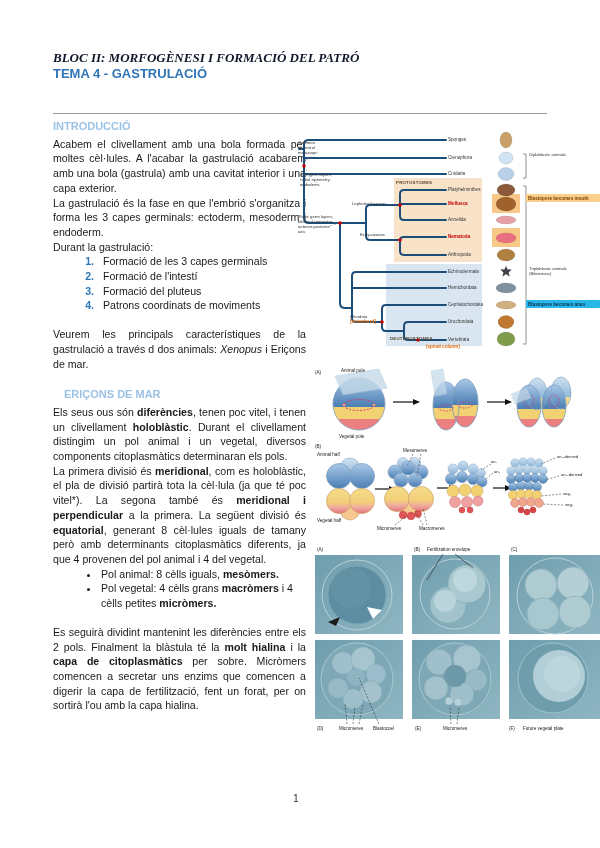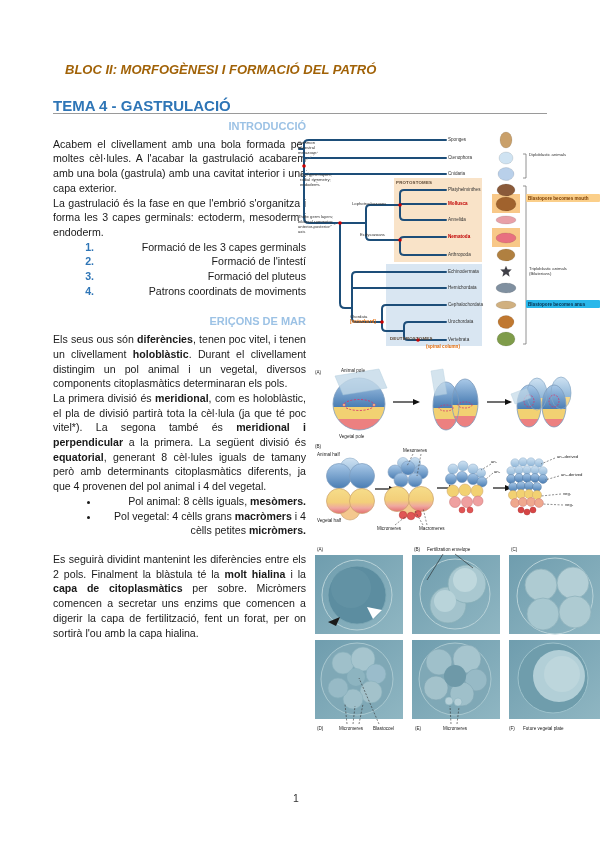--- a/index.html
+++ b/index.html
@@ -2,35 +2,35 @@
 <html><head>
 <meta charset="utf-8">
 <style>
   html,body{margin:0;padding:0;background:#888;}
   #page{position:relative;width:600px;height:848px;background:#ffffff;margin:0 auto;
         overflow:hidden;font-family:"Liberation Sans",sans-serif;color:#1a1a1a;
         -webkit-font-smoothing:antialiased;}
   .b{font-weight:bold}.i{font-style:italic}
   
   #hdr{position:absolute;left:53px;top:50px;width:494px;}
-  .block-title{font-size:13px;font-weight:bold;font-style:italic;color:#a16207;margin:12px;}
-  .topic-title{font-size:15px;font-weight:bold;color:#2E75B6;margin:20px 0 0 0;}
+  .block-title{font-size:13px;font-weight:bold;font-style:italic;color:#0f172a;margin:0;font-family:Liberation Serif, serif;}
+  .topic-title{font-size:13px;font-weight:bold;color:#2E75B6;margin:0 0 0 0;}
   #rule{position:absolute;left:53px;top:113px;width:494px;height:1px;background:#9a9a9a;}
   
   #col{position:absolute;left:53px;top:119px;width:253px;font-size:10.6px;line-height:14.7px;text-align:justify;}
-  .sec-h{font-size:11px;font-weight:bold;color:#9CC2E5;margin:0 0 3px 0;text-align:right;}
+  .sec-h{font-size:11px;font-weight:bold;color:#9CC2E5;margin:0 0 3px 0;text-align:left;}
   #col p{margin:0;}
-  ol.numlist{margin:0;padding:0 0 0 44px;list-style:decimal;text-align:right;}
+  ol.numlist{margin:0;padding:0 0 0 44px;list-style:decimal;text-align:left;}
   ol.numlist li{padding-left:6px;margin:0;}
   ol.numlist li::marker{color:#2E75B6;font-weight:bold;}
-  ul.dotlist{margin:0;padding:0 0 0 46px;list-style:disc;text-align:right;}
+  ul.dotlist{margin:0;padding:0 0 0 46px;list-style:disc;text-align:left;}
   ul.dotlist li{padding-left:2px;margin:0;}
   ul.dotlist li::marker{color:#1a1a1a;font-size:9px;}
   .gap14{margin-top:14px!important;} .gap15{margin-top:15px!important;}
-  .gap16{margin-top:16px!important;} .gap30{margin-top:30px!important;}
+  .gap16{margin-top:16px!important;margin-left:11px;} .gap30{margin-top:30px!important;}
   
   .fig{position:absolute;overflow:hidden;}
   #fig-tree{left:296px;top:128px;width:304px;height:236px;}
   #fig-cleavage{left:315px;top:368px;width:285px;height:178px;}
   #fig-photos{left:315px;top:546px;width:285px;height:202px;}
   .fig svg{position:absolute;left:0;top:0;}
   .flab{position:absolute;font-size:4.6px;line-height:1.2;color:#333;}
   .flab.tiny{font-size:4.2px;}
   .flab.red{color:#C00000;font-weight:bold;}
   .flab.orange{color:#E36C0A;font-weight:bold;}
@@ -50,26 +50,28 @@
   <div id="hdr">
     <p class="block-title">BLOC II: MORFOGÈNESI I FORMACIÓ DEL PATRÓ</p>
     <p class="topic-title">TEMA 4 - GASTRULACIÓ</p>
   </div>
   <div id="rule"></div>
 
   <div id="col">
     <h2 class="sec-h">INTRODUCCIÓ</h2>
     <p>Acabem el clivellament amb una bola formada per moltes cèl·lules. A l'acabar la gastrulació acabarem amb una bola (gastrula) amb una cavitat interior i una capa exterior.</p>
     <p>La gastrulació és la fase en que l'embrió s'organitza i forma les 3 capes germinals: ectoderm, mesoderm i endoderm.</p>
+    <p>Durant la gastrulació:</p>
     <ol class="numlist">
       <li>Formació de les 3 capes germinals</li>
       <li>Formació de l'intestí</li>
       <li>Formació del pluteus</li>
       <li>Patrons coordinats de moviments</li>
     </ol>
+    <p class="gap14"><span>Veurem les principals característiques de la gastrulació a través d dos animals: </span><span class="i">Xenopus</span><span> i Eriçons de mar.</span></p>
 
     <h2 class="sec-h gap16">ERIÇONS DE MAR</h2>
     <p><span>Els seus ous són </span><span class="b">diferències</span><span>, tenen poc vitel,  i tenen un clivellament </span><span class="b">holoblàstic</span><span>. Durant el clivellament distingim un pol animal i un vegetal, diversos components citoplasmàtics determinaran els pols.</span></p>
     <p><span>La primera divisió és </span><span class="b">meridional</span><span>, com es holoblàstic, el pla de divisió partirà tota la cèl·lula (ja que té poc vitel*). La segona també és </span><span class="b">meridional i perpendicular</span><span> a la primera. La següent divisió és </span><span class="b">equatorial</span><span>, generant 8 cèl·lules iguals de tamany però amb determinants citoplasmàtics diferents, ja que 4 provenen del pol animal i 4 del vegetal.</span></p>
     <ul class="dotlist">
       <li><span>Pol animal: 8 cèlls iguals, </span><span class="b">mesòmers.</span></li>
       <li><span>Pol vegetal: 4 cèlls grans </span><span class="b">macròmers</span><span> i 4 cèlls petites </span><span class="b">micròmers.</span></li>
     </ul>
     <p class="gap14"><span>Es seguirà dividint mantenint les diferències entre els 2 pols. Finalment la blàstula té la </span><span class="b">molt hialina</span><span> i la </span><span class="b">capa de citoplasmàtics</span><span> per sobre. Micròmers comencen a secretar uns enzims que comencen a digerir la capa de fertilització, fent un forat, per on sortirà l'ou amb la capa hialina.</span></p>
   </div>

